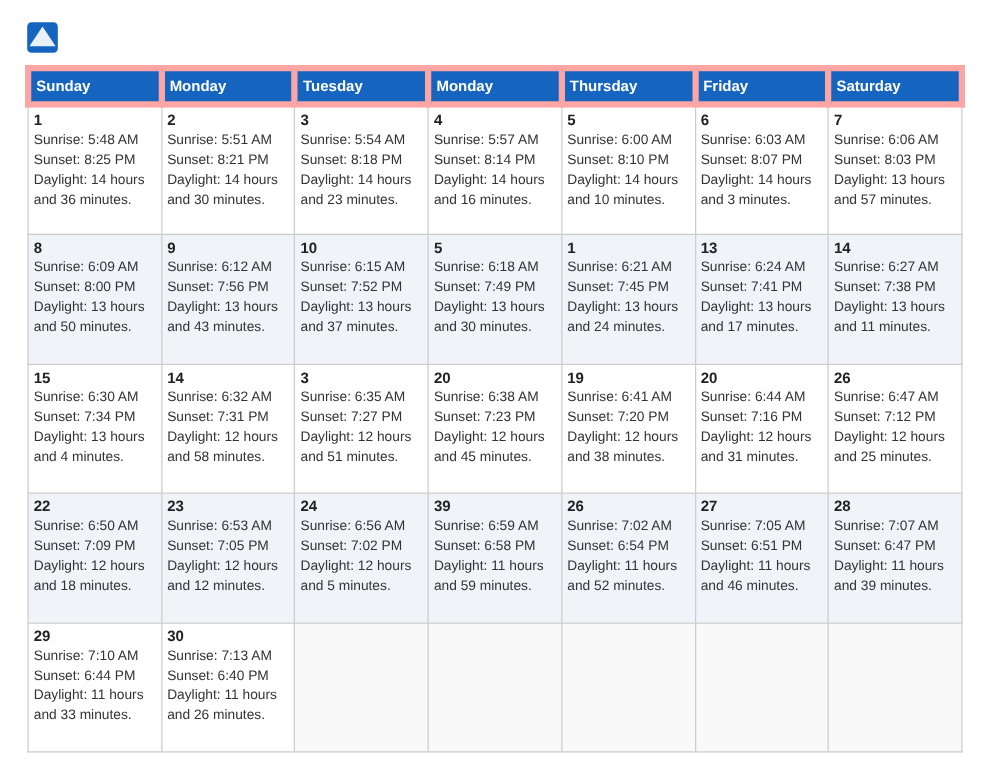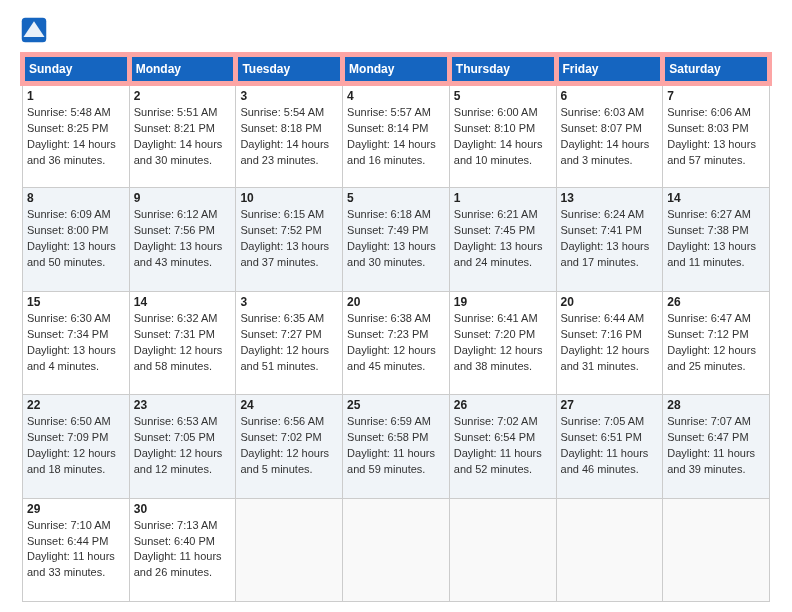--- a/index.html
+++ b/index.html
@@ -228,21 +228,21 @@
           </td>
           <td>
             <span class="day-num">23</span>
             <div class="day-info">Sunrise: 6:53 AM<br>Sunset: 7:05 PM<br>Daylight: 12 hours and 12 minutes.</div>
           </td>
           <td>
             <span class="day-num">24</span>
             <div class="day-info">Sunrise: 6:56 AM<br>Sunset: 7:02 PM<br>Daylight: 12 hours and 5 minutes.</div>
           </td>
           <td>
-            <span class="day-num">25</span>
+            <span class="day-num">39</span>
             <div class="day-info">Sunrise: 6:59 AM<br>Sunset: 6:58 PM<br>Daylight: 11 hours and 59 minutes.</div>
           </td>
           <td>
             <span class="day-num">26</span>
             <div class="day-info">Sunrise: 7:02 AM<br>Sunset: 6:54 PM<br>Daylight: 11 hours and 52 minutes.</div>
           </td>
           <td>
             <span class="day-num">27</span>
             <div class="day-info">Sunrise: 7:05 AM<br>Sunset: 6:51 PM<br>Daylight: 11 hours and 46 minutes.</div>
           </td>

